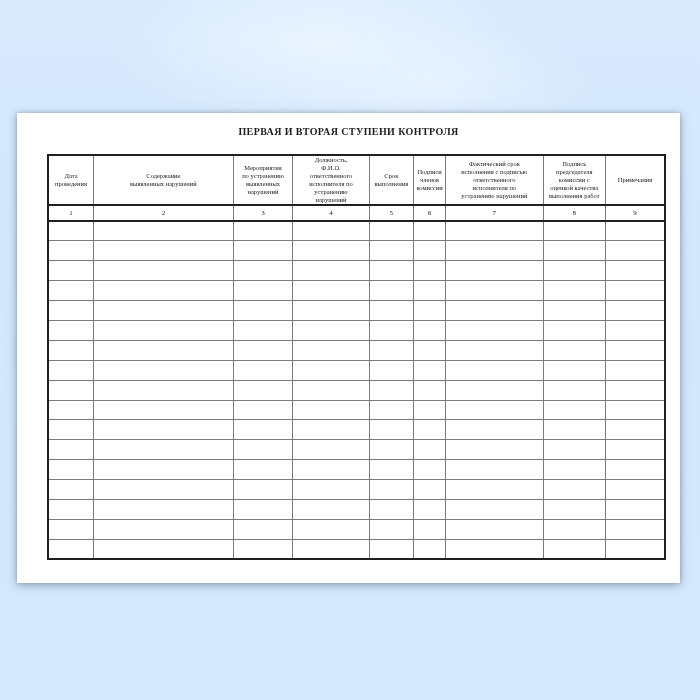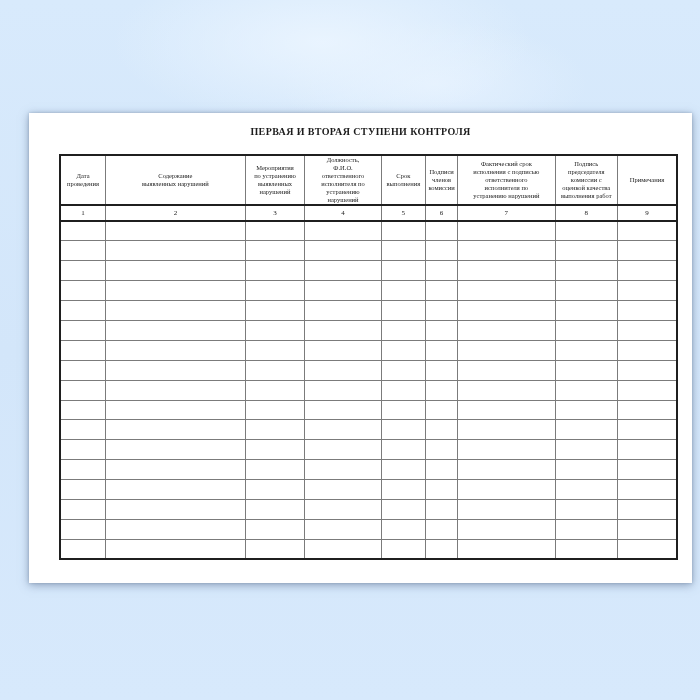--- a/index.html
+++ b/index.html
@@ -15,21 +15,20 @@
       radial-gradient(ellipse 300px 120px at 46% 6%, rgba(235,245,255,0.9) 0%, rgba(235,245,255,0) 70%),
       radial-gradient(ellipse 220px 90px at 62% 12%, rgba(232,243,255,0.8) 0%, rgba(232,243,255,0) 70%),
       linear-gradient(180deg, #d8eafc 0%, #d3e6fa 50%, #d7e9fc 100%);
   }
   .page {
     position: absolute;
     left: 17px; top: 113px;
     width: 663px; height: 470px;
     background: #ffffff;
     box-shadow: 0 2px 9px rgba(84,104,136,0.55), 0 0 3px rgba(84,104,136,0.35);
-    margin-left: 12px;
   }
   .doc-title {
     position: absolute;
     top: 13px; left: 0; right: 0;
     text-align: center;
     font-size: 10px;
     font-weight: bold;
     letter-spacing: 0.4px;
     line-height: 12px;
     color: #1c1c1c;

